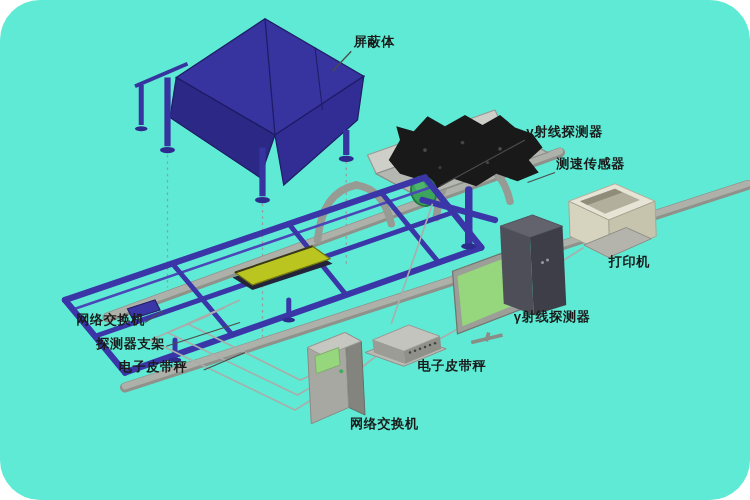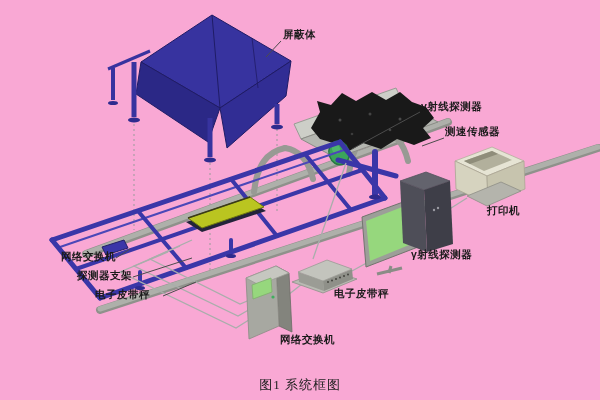--- a/index.html
+++ b/index.html
@@ -1,18 +1,18 @@
 <!DOCTYPE html>
 <html><head>
 <meta charset="utf-8">
 <style>
   html,body{margin:0;padding:0;background:#ffffff;}
   #stage{
-    position:relative;width:600px;height:400px;background:#f9a8d4;
-    font-family:"Liberation Sans",sans-serif;overflow:hidden;
+    position:relative;width:600px;height:400px;background:#5eead4;
+    font-family:"Liberation Sans",sans-serif;overflow:hidden;border-radius:32px;
   }
   #art{position:absolute;left:0;top:0;}
   .lbl{
     position:absolute;font-size:10.5px;font-weight:700;color:#1a1a1a;
     white-space:nowrap;letter-spacing:0.5px;line-height:1;
   }
   #caption{
     position:absolute;left:0;top:376px;width:600px;text-align:center;
     font-family:"Liberation Serif",serif;font-size:13px;color:#222222;
     letter-spacing:1px;
@@ -173,14 +173,13 @@
   <div class="lbl" style="left:421px;top:101px">γ射线探测器</div>
   <div class="lbl" style="left:445px;top:126px">测速传感器</div>
   <div class="lbl" style="left:487px;top:205px">打印机</div>
   <div class="lbl" style="left:411px;top:249px">γ射线探测器</div>
   <div class="lbl" style="left:334px;top:288px">电子皮带秤</div>
   <div class="lbl" style="left:280px;top:334px">网络交换机</div>
   <div class="lbl" style="left:61px;top:251px">网络交换机</div>
   <div class="lbl" style="left:77px;top:270px">探测器支架</div>
   <div class="lbl" style="left:95px;top:289px">电子皮带秤</div>
 
-  <div id="caption">图1 系统框图</div>
 </div>
 
 </body></html>

